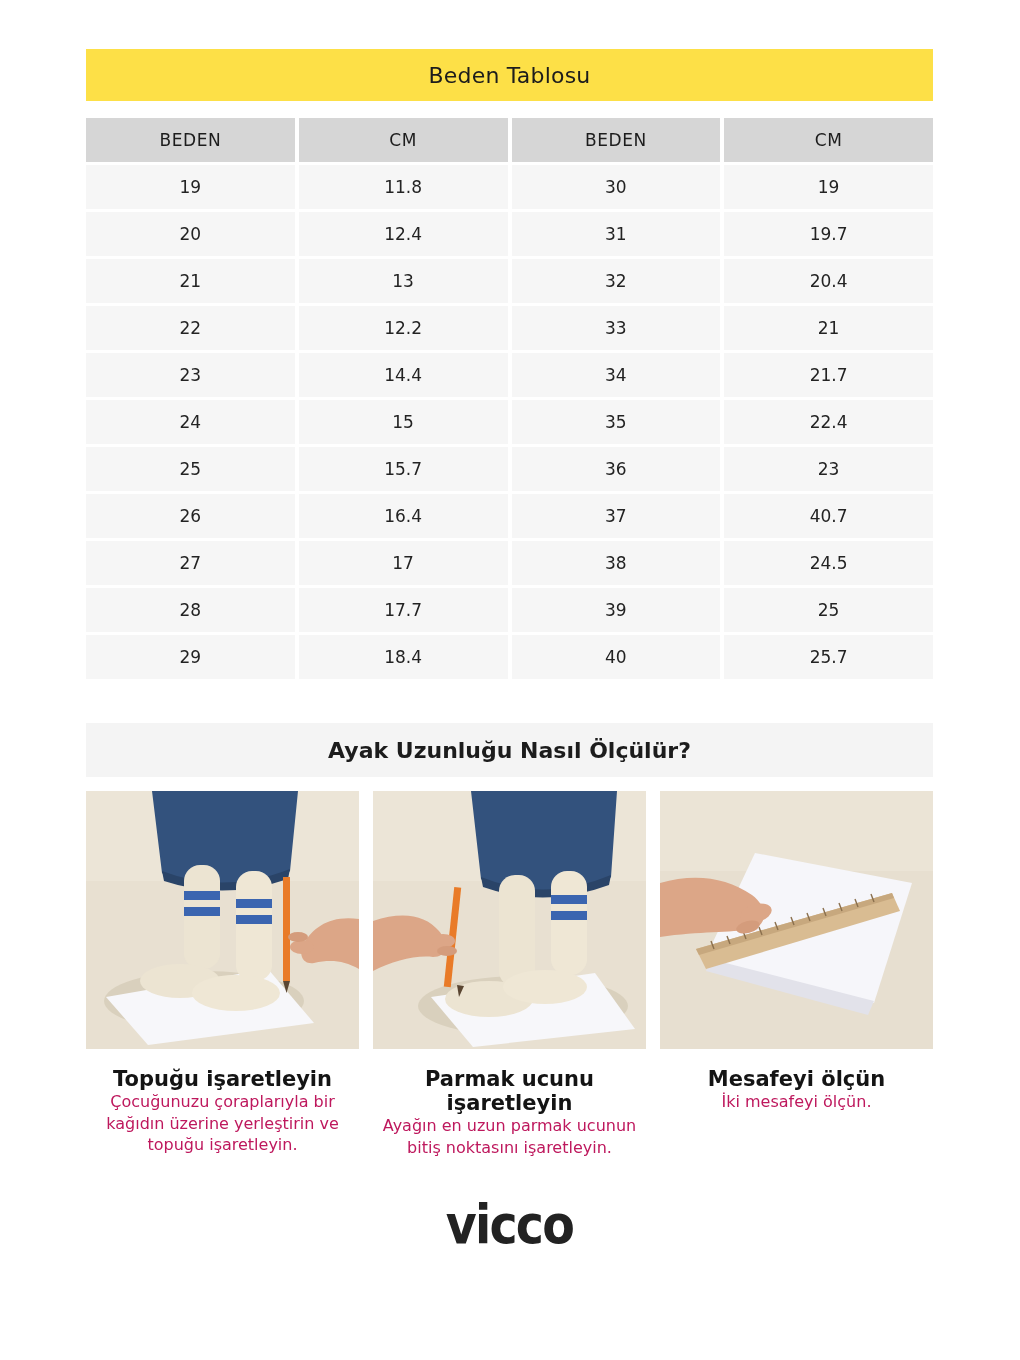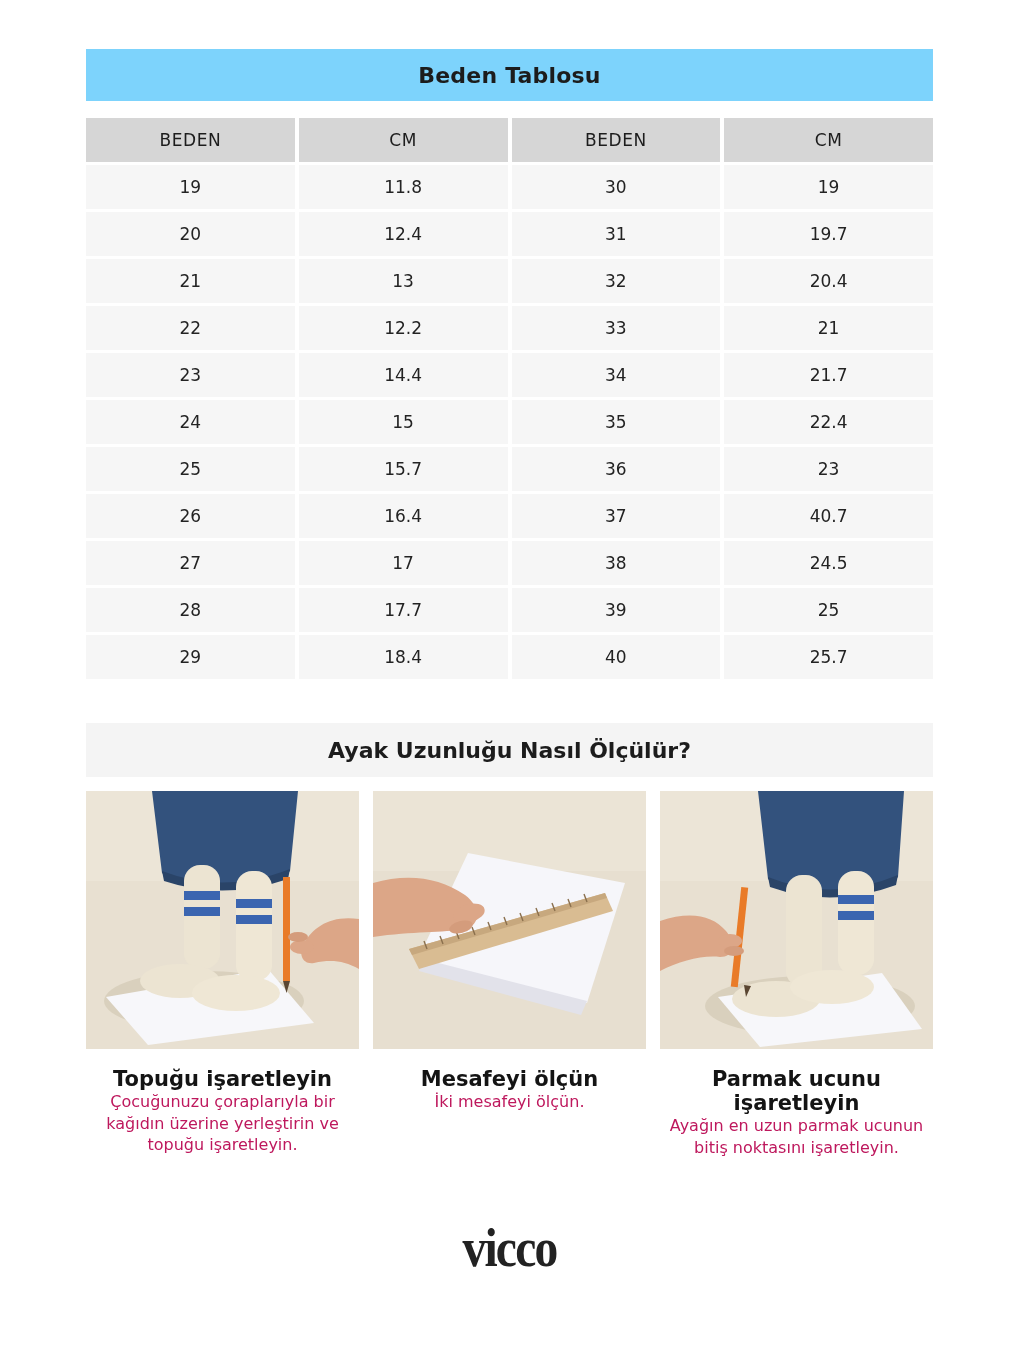--- a/index.html
+++ b/index.html
@@ -9,23 +9,23 @@
     background:#ffffff;
     font-family:"DejaVu Sans", sans-serif;
     color:#1c1c1c;
     overflow:hidden;
     position:relative;
   }
   .wrap { padding:49px 87px 0 86px; }
 
   .banner {
     height:52px;
-    background:#7dd3fc;
+    background:#fde047;
     display:flex; align-items:center; justify-content:center;
-    font-size:22px; font-weight:700; letter-spacing:0.2px;
+    font-size:22px; font-weight:400; letter-spacing:0.2px;
   }
 
   .size-grid {
     margin-top:17px;
     display:grid;
     grid-template-columns:repeat(4,1fr);
     gap:3px 4px;
   }
   .cell {
     height:44px;
@@ -57,21 +57,21 @@
     text-align:center;
     font-size:21px; font-weight:700; color:#141414;
   }
   .step-body {
     margin-top:0;
     text-align:center;
     font-size:16px; line-height:1.35; color:#be185d;
     padding:0 2px;
   }
 
-  .brand { margin-top:63px; text-align:center;font-family:Liberation Serif, serif; }
+  .brand { margin-top:40px; text-align:center; }
   .logo-text {
     display:inline-block;
     font-size:54px; font-weight:800; letter-spacing:-2px;
     transform:scaleX(0.88);
     color:#222222;
     line-height:1;
   }
 </style>
 </head>
 <body>
@@ -169,20 +169,56 @@
       </div>
       <figcaption>
         <div class="step-title">Topuğu işaretleyin</div>
         <div class="step-body">Çocuğunuzu çoraplarıyla bir kağıdın üzerine yerleştirin ve topuğu işaretleyin.</div>
       </figcaption>
     </figure>
 
     <figure class="step">
       <div class="photo">
         <svg width="273" height="258" viewBox="0 0 273 258" xmlns="http://www.w3.org/2000/svg">
+          <rect width="273" height="258" fill="#e8e0d1"></rect>
+          <rect width="273" height="90" fill="#ece5d7"></rect>
+          <ellipse cx="150" cy="215" rx="105" ry="30" fill="#d9d0bd"></ellipse>
+          <polygon points="58,206 222,182 262,238 100,256" fill="#f7f7fa"></polygon>
+          <path d="M98,0 L244,0 L238,86 Q220,106 172,104 Q128,106 108,88 Z" fill="#33527d"></path>
+          <path d="M108,86 Q172,112 238,84 L236,94 Q172,118 110,96 Z" fill="#2a4468"></path>
+          <g>
+            <rect x="126" y="84" width="36" height="112" rx="16" fill="#ece4d2"></rect>
+            <ellipse cx="116" cy="208" rx="44" ry="18" fill="#ece4d2"></ellipse>
+          </g>
+          <g>
+            <rect x="178" y="80" width="36" height="104" rx="16" fill="#efe7d5"></rect>
+            <ellipse cx="172" cy="196" rx="42" ry="17" fill="#efe7d5"></ellipse>
+            <rect x="178" y="104" width="36" height="9" fill="#3b65b0"></rect>
+            <rect x="178" y="120" width="36" height="9" fill="#3b65b0"></rect>
+          </g>
+          <g>
+            <rect x="76" y="96" width="7" height="100" fill="#e97b28" transform="rotate(6 79 146)"></rect>
+            <polygon points="84,194 91,195 86,206" fill="#5a4632"></polygon>
+          </g>
+          <g>
+            <path d="M0,130 C30,120 52,124 66,140 C76,152 74,166 60,166 C42,164 20,170 0,180 Z" fill="#dca687"></path>
+            <ellipse cx="70" cy="150" rx="12" ry="7" fill="#dca687"></ellipse>
+            <ellipse cx="74" cy="160" rx="10" ry="5" fill="#d49c7c"></ellipse>
+          </g>
+        </svg>
+      </div>
+      <figcaption>
+        <div class="step-title">Parmak ucunu işaretleyin</div>
+        <div class="step-body">Ayağın en uzun parmak ucunun bitiş noktasını işaretleyin.</div>
+      </figcaption>
+    </figure>
+
+    <figure class="step">
+      <div class="photo">
+        <svg width="273" height="258" viewBox="0 0 273 258" xmlns="http://www.w3.org/2000/svg">
           <rect width="273" height="258" fill="#e7dfd0"></rect>
           <rect width="273" height="80" fill="#ebe4d6"></rect>
           <polygon points="95,62 252,92 214,212 44,170" fill="#f6f6fa"></polygon>
           <polygon points="50,168 214,210 208,224 46,180" fill="#e2e2ea"></polygon>
           <g>
             <polygon points="36,158 232,102 240,120 46,178" fill="#d9bc92"></polygon>
             <polygon points="36,158 232,102 234,107 39,164" fill="#c7a87e"></polygon>
             <g stroke="#8a6f4d" stroke-width="1.4">
               <line x1="54" y1="158" x2="51" y2="150"></line>
               <line x1="70" y1="153" x2="67" y2="145"></line>
@@ -203,56 +239,20 @@
             <ellipse cx="88" cy="136" rx="12" ry="6" fill="#d49c7c" transform="rotate(-14 88 136)"></ellipse>
           </g>
         </svg>
       </div>
       <figcaption>
         <div class="step-title">Mesafeyi ölçün</div>
         <div class="step-body">İki mesafeyi ölçün.</div>
       </figcaption>
     </figure>
 
-    <figure class="step">
-      <div class="photo">
-        <svg width="273" height="258" viewBox="0 0 273 258" xmlns="http://www.w3.org/2000/svg">
-          <rect width="273" height="258" fill="#e8e0d1"></rect>
-          <rect width="273" height="90" fill="#ece5d7"></rect>
-          <ellipse cx="150" cy="215" rx="105" ry="30" fill="#d9d0bd"></ellipse>
-          <polygon points="58,206 222,182 262,238 100,256" fill="#f7f7fa"></polygon>
-          <path d="M98,0 L244,0 L238,86 Q220,106 172,104 Q128,106 108,88 Z" fill="#33527d"></path>
-          <path d="M108,86 Q172,112 238,84 L236,94 Q172,118 110,96 Z" fill="#2a4468"></path>
-          <g>
-            <rect x="126" y="84" width="36" height="112" rx="16" fill="#ece4d2"></rect>
-            <ellipse cx="116" cy="208" rx="44" ry="18" fill="#ece4d2"></ellipse>
-          </g>
-          <g>
-            <rect x="178" y="80" width="36" height="104" rx="16" fill="#efe7d5"></rect>
-            <ellipse cx="172" cy="196" rx="42" ry="17" fill="#efe7d5"></ellipse>
-            <rect x="178" y="104" width="36" height="9" fill="#3b65b0"></rect>
-            <rect x="178" y="120" width="36" height="9" fill="#3b65b0"></rect>
-          </g>
-          <g>
-            <rect x="76" y="96" width="7" height="100" fill="#e97b28" transform="rotate(6 79 146)"></rect>
-            <polygon points="84,194 91,195 86,206" fill="#5a4632"></polygon>
-          </g>
-          <g>
-            <path d="M0,130 C30,120 52,124 66,140 C76,152 74,166 60,166 C42,164 20,170 0,180 Z" fill="#dca687"></path>
-            <ellipse cx="70" cy="150" rx="12" ry="7" fill="#dca687"></ellipse>
-            <ellipse cx="74" cy="160" rx="10" ry="5" fill="#d49c7c"></ellipse>
-          </g>
-        </svg>
-      </div>
-      <figcaption>
-        <div class="step-title">Parmak ucunu işaretleyin</div>
-        <div class="step-body">Ayağın en uzun parmak ucunun bitiş noktasını işaretleyin.</div>
-      </figcaption>
-    </figure>
-
   </div>
 
   <div class="brand">
     <div class="logo-text">vicco</div>
     
   </div>
 
 </div>
 
 </body></html>

